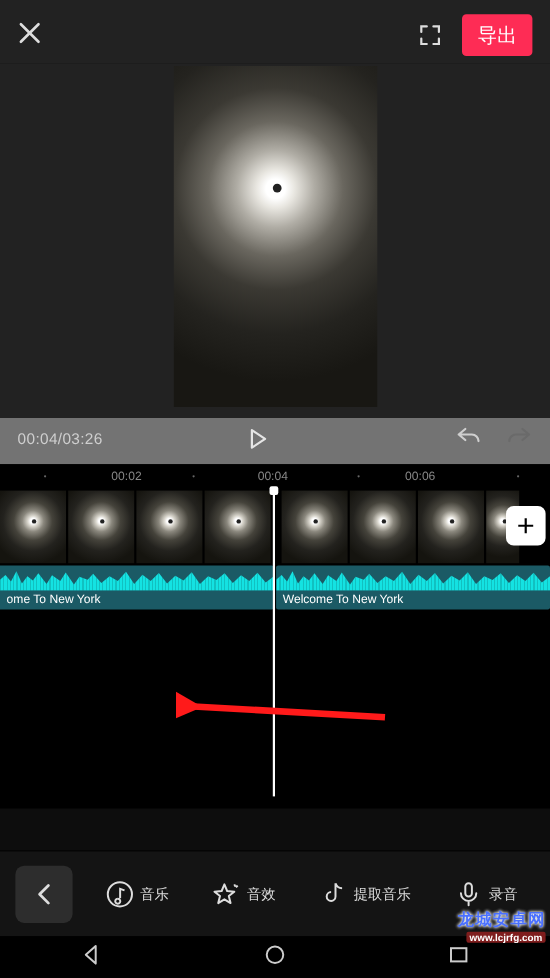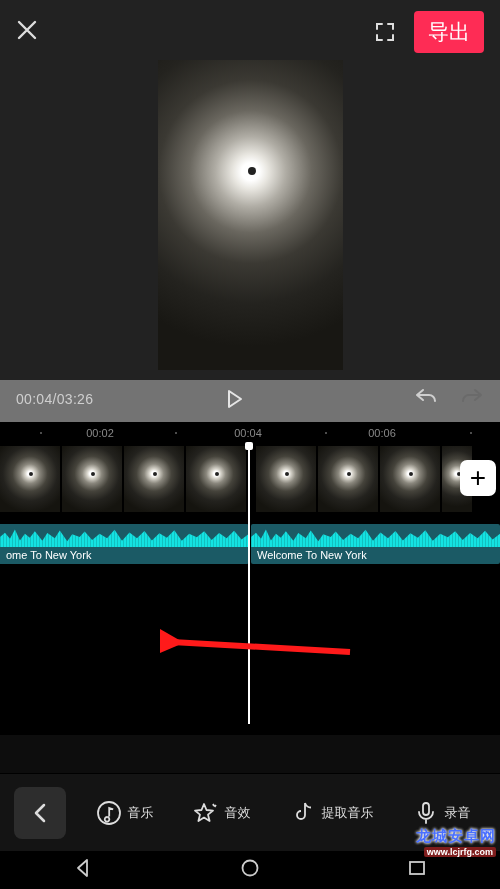--- a/index.html
+++ b/index.html
@@ -3,21 +3,21 @@
 <meta charset="utf-8">
 <style>
   * { margin: 0; padding: 0; box-sizing: border-box; font-family: -apple-system, "PingFang SC", "Microsoft YaHei", sans-serif; }
   html, body { width: 500px; height: 889px; background: #0d0d0d; color: #fff; overflow: hidden; position: relative; }
 
   
   .top-bar { display: flex; align-items: center; justify-content: space-between; padding: 14px 16px 8px; height: 58px; background: #222222; }
   .close-x { font-size: 26px; color: #ddd; line-height: 1; }
   .top-right { display: flex; align-items: center; gap: 18px; }
   .expand-icon svg { display: block; }
-  .export-btn { background: #fe2c55; color: #fff; font-size: 21px; font-weight: 500; padding: 7px 14px; border-radius: 4px; border: none; }
+  .export-btn { background: #fe2c55; color: #fff; font-size: 18px; font-weight: 500; padding: 7px 14px; border-radius: 4px; border: none; }
 
   
   .preview-wrap { height: 322px; background: #222222; display: flex; justify-content: center; align-items: flex-start; padding-top: 2px; }
   .preview-canvas { width: 185px; height: 310px; background: radial-gradient(circle at 50% 36%, #fff 0%, #fff 4%, #e8e6e0 8%, #b0ada5 16%, #6a675f 28%, #3b3933 42%, #24231f 60%, #181713 80%); position: relative; }
   .preview-canvas::before { content: ""; position: absolute; left: 49%; top: 34.5%; width: 8px; height: 8px; background: #222; border-radius: 50%; }
 
   
   .controls { display: flex; align-items: center; padding: 6px 16px 10px; height: 42px; gap: 12px; background: #737373; }
   .time-text { font-size: 14px; color: #cfcfcf; letter-spacing: 0.3px; white-space: nowrap; }
   .flex-spacer { flex: 1; }
@@ -29,21 +29,21 @@
   .time-ruler { display: flex; color: #888; font-size: 11px; height: 22px; align-items: center; position: relative; }
   .ruler-tick { position: absolute; transform: translateX(-50%); }
   .ruler-dot { position: absolute; width: 2px; height: 2px; background: #666; border-radius: 50%; top: 10px; }
 
   .clip-track { height: 66px; display: flex; gap: 2px; position: relative; margin-top: 2px; }
   .clip-thumb { flex: 0 0 60px; height: 66px; background: radial-gradient(circle at 50% 42%, #fff 0%, #fff 5%, #d8d5cc 10%, #8a877d 20%, #45433b 36%, #23221e 56%, #15140f 80%); position: relative; }
   .clip-thumb::after { content:""; position:absolute; left:49%; top:40%; width:4px; height:4px; background:#222; border-radius:50%; }
   .clip-gap { flex: 0 0 6px; background: #000; }
   .add-btn { position: absolute; right: 4px; top: 14px; width: 36px; height: 36px; background: #fff; border-radius: 7px; display: flex; align-items: center; justify-content: center; color: #000; font-size: 28px; font-weight: 400; line-height: 1; }
 
-  .audio-row { margin-top: 12px; height: 40px; display: flex; gap: 2px; position: relative; }
+  .audio-row { margin-top: 2px; height: 40px; display: flex; gap: 2px; position: relative; }
   .audio-clip { flex: 1 1 0; background: #1b5a65; position: relative; overflow: hidden; display: flex; flex-direction: column; }
   .audio-clip.left { border-radius: 0 2px 2px 0; }
   .audio-clip.right { border-radius: 2px; }
   .wave { height: 22px; background:
       repeating-linear-gradient(90deg, rgba(0,0,0,0.15) 0 1px, transparent 1px 3px),
       linear-gradient(#14e2e2, #14e2e2);
     clip-path: polygon(0 55%, 2% 35%, 4% 62%, 6% 20%, 8% 70%, 10% 40%, 12% 58%, 14% 28%, 17% 72%, 19% 36%, 22% 60%, 24% 25%, 27% 74%, 29% 42%, 32% 55%, 34% 30%, 37% 68%, 40% 40%, 43% 60%, 46% 22%, 49% 72%, 52% 34%, 55% 60%, 58% 27%, 61% 70%, 64% 38%, 67% 58%, 70% 24%, 73% 72%, 76% 40%, 79% 56%, 82% 28%, 85% 68%, 88% 36%, 91% 60%, 94% 26%, 97% 66%, 100% 40%, 100% 100%, 0 100%);
     margin-top: 1px;
   }
   .audio-label { font-size: 11px; color: #fff; padding: 2px 6px 1px; white-space: nowrap; overflow: hidden; }
@@ -111,21 +111,21 @@
   <div class="ctrl-icon">
     <svg width="24" height="20" viewBox="0 0 24 20">
         <path d="M15 3 L21 8 L15 13 M21 8 H9 A6 6 0 0 0 3 14" fill="none" stroke="#6a6a6a" stroke-width="2" stroke-linecap="round" stroke-linejoin="round"></path>
       </svg>
   </div>
 </div>
 
 <div class="timeline-area">
   <div class="time-ruler">
     <div class="ruler-dot" style="left:40px"></div>
-    <span class="ruler-tick" style="left:100px">00:02</span>
+    <span class="ruler-tick" style="left:115px">00:02</span>
     <div class="ruler-dot" style="left:175px"></div>
     <span class="ruler-tick" style="left:248px">00:04</span>
     <div class="ruler-dot" style="left:325px"></div>
     <span class="ruler-tick" style="left:382px">00:06</span>
     <div class="ruler-dot" style="left:470px"></div>
   </div>
 
   <div class="clip-track">
     <div class="clip-thumb"></div>
     <div class="clip-thumb"></div>

